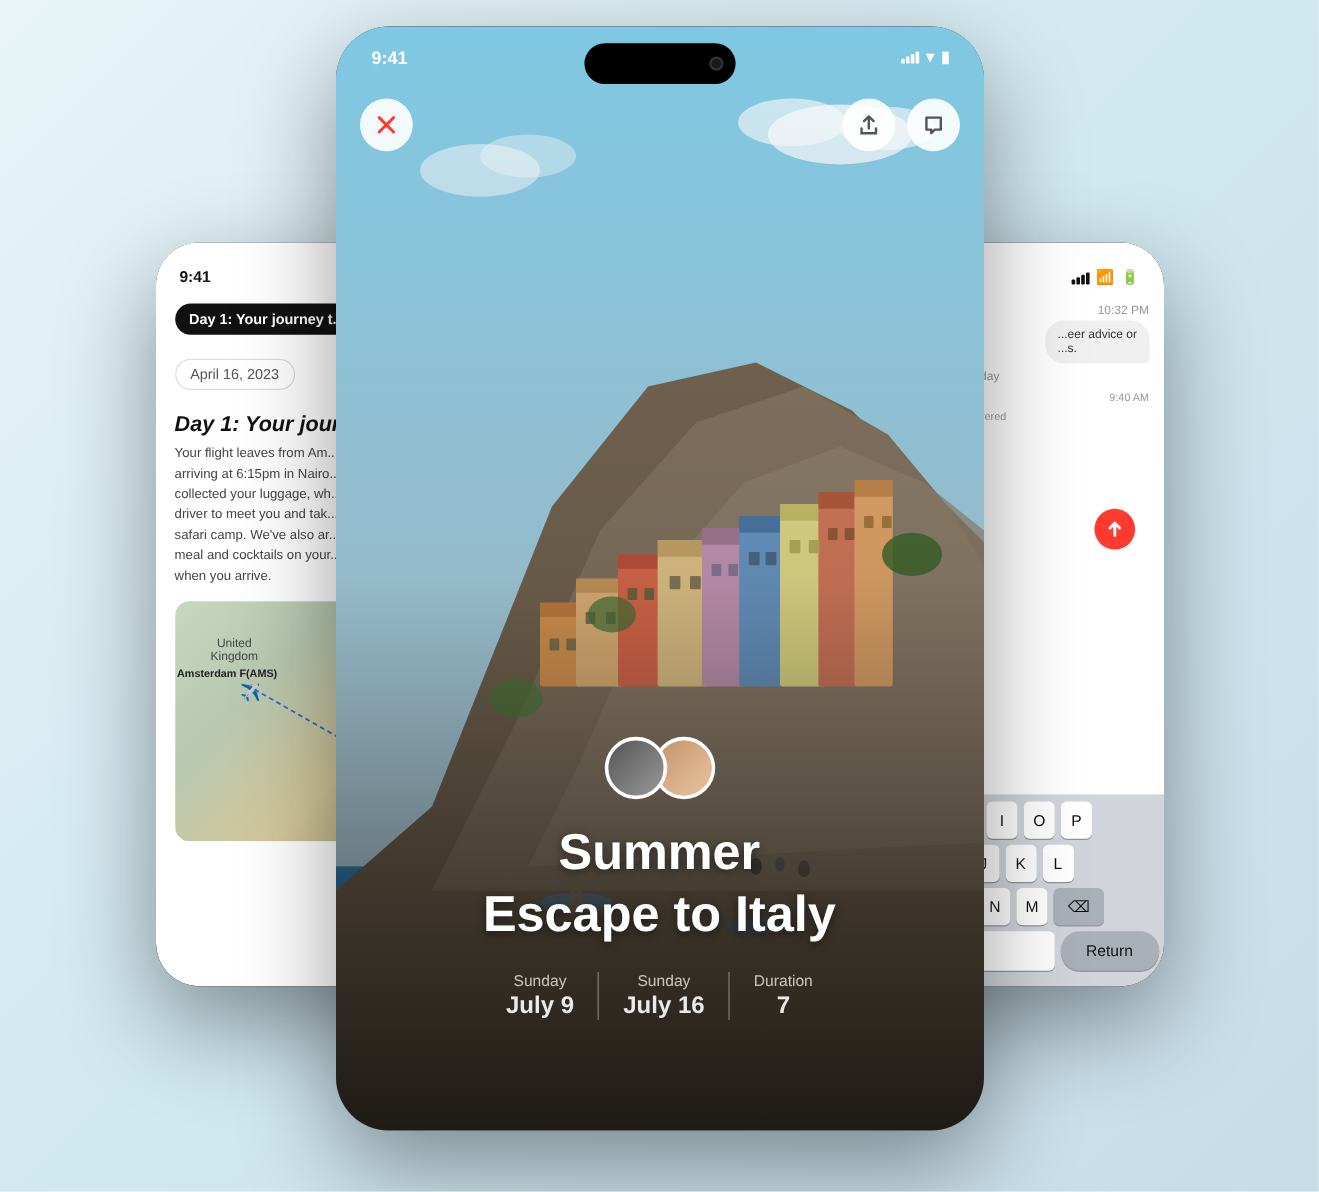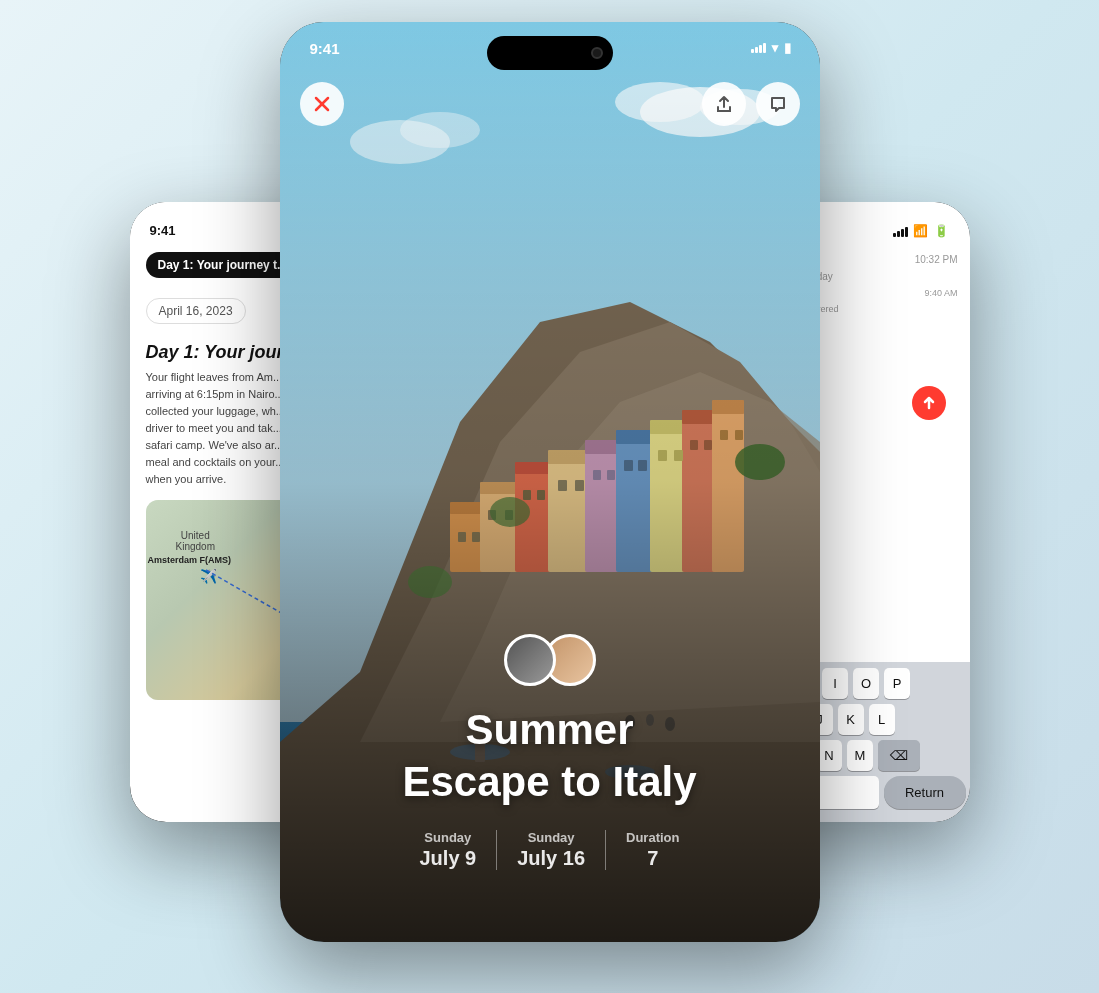--- a/index.html
+++ b/index.html
@@ -135,21 +135,21 @@
       position: absolute;
       top: 0; left: 0; right: 0;
       height: 38%;
       background: linear-gradient(180deg, #7ec8e3 0%, #b8dff0 50%, #d4ecf7 100%);
     }
 
     
     .center-content {
       position: absolute;
       bottom: 0; left: 0; right: 0;
-      padding: 0 30px 72px;
+      padding: 0 30px 92px;
       text-align: center;
       color: white;
     }
 
     .avatars-row {
       display: flex;
       justify-content: center;
       margin-bottom: 20px;
     }
 
@@ -198,21 +198,20 @@
     }
 
     .date-col:not(:last-child) {
       border-right: 1px solid rgba(255,255,255,0.4);
     }
 
     .date-label {
       font-size: 13px;
       opacity: 0.8;
       margin-bottom: 2px;
-      font-weight: bold;
     }
 
     .date-value {
       font-size: 20px;
       font-weight: 600;
     }
 
     
     .center-top-btns {
       position: absolute;
@@ -837,20 +836,23 @@
           </div>
           <span style="font-size:12px;">📶</span>
           <span style="font-size:12px;">🔋</span>
         </div>
       </div>
 
 
       <div class="chat-area">
 
         <div class="bubble-received" style="font-size:10px;color:#999;text-align:right;margin-bottom:2px;">10:32 PM</div>
+        <div style="display:flex;justify-content:flex-end;margin-bottom:6px;">
+          <div style="background:#f0f0f0;border-radius:16px 16px 4px 16px;padding:7px 10px;font-size:10px;color:#333;max-width:85%;">...eer advice or<br>...s.</div>
+        </div>
 
         <div class="today-label">Today</div>
 
         <div style="text-align:right;font-size:9px;color:#999;margin-bottom:6px;">9:40 AM</div>
         <div style="text-align:center;font-size:9px;color:#999;margin-bottom:10px;">Delivered</div>
 
         <div style="display:flex;justify-content:flex-start;margin-bottom:3px;">
           <div class="bubble-gray">...w ideas together</div>
         </div>
         <div style="font-size:9px;color:#999;margin-bottom:8px;">9:...AM</div>

